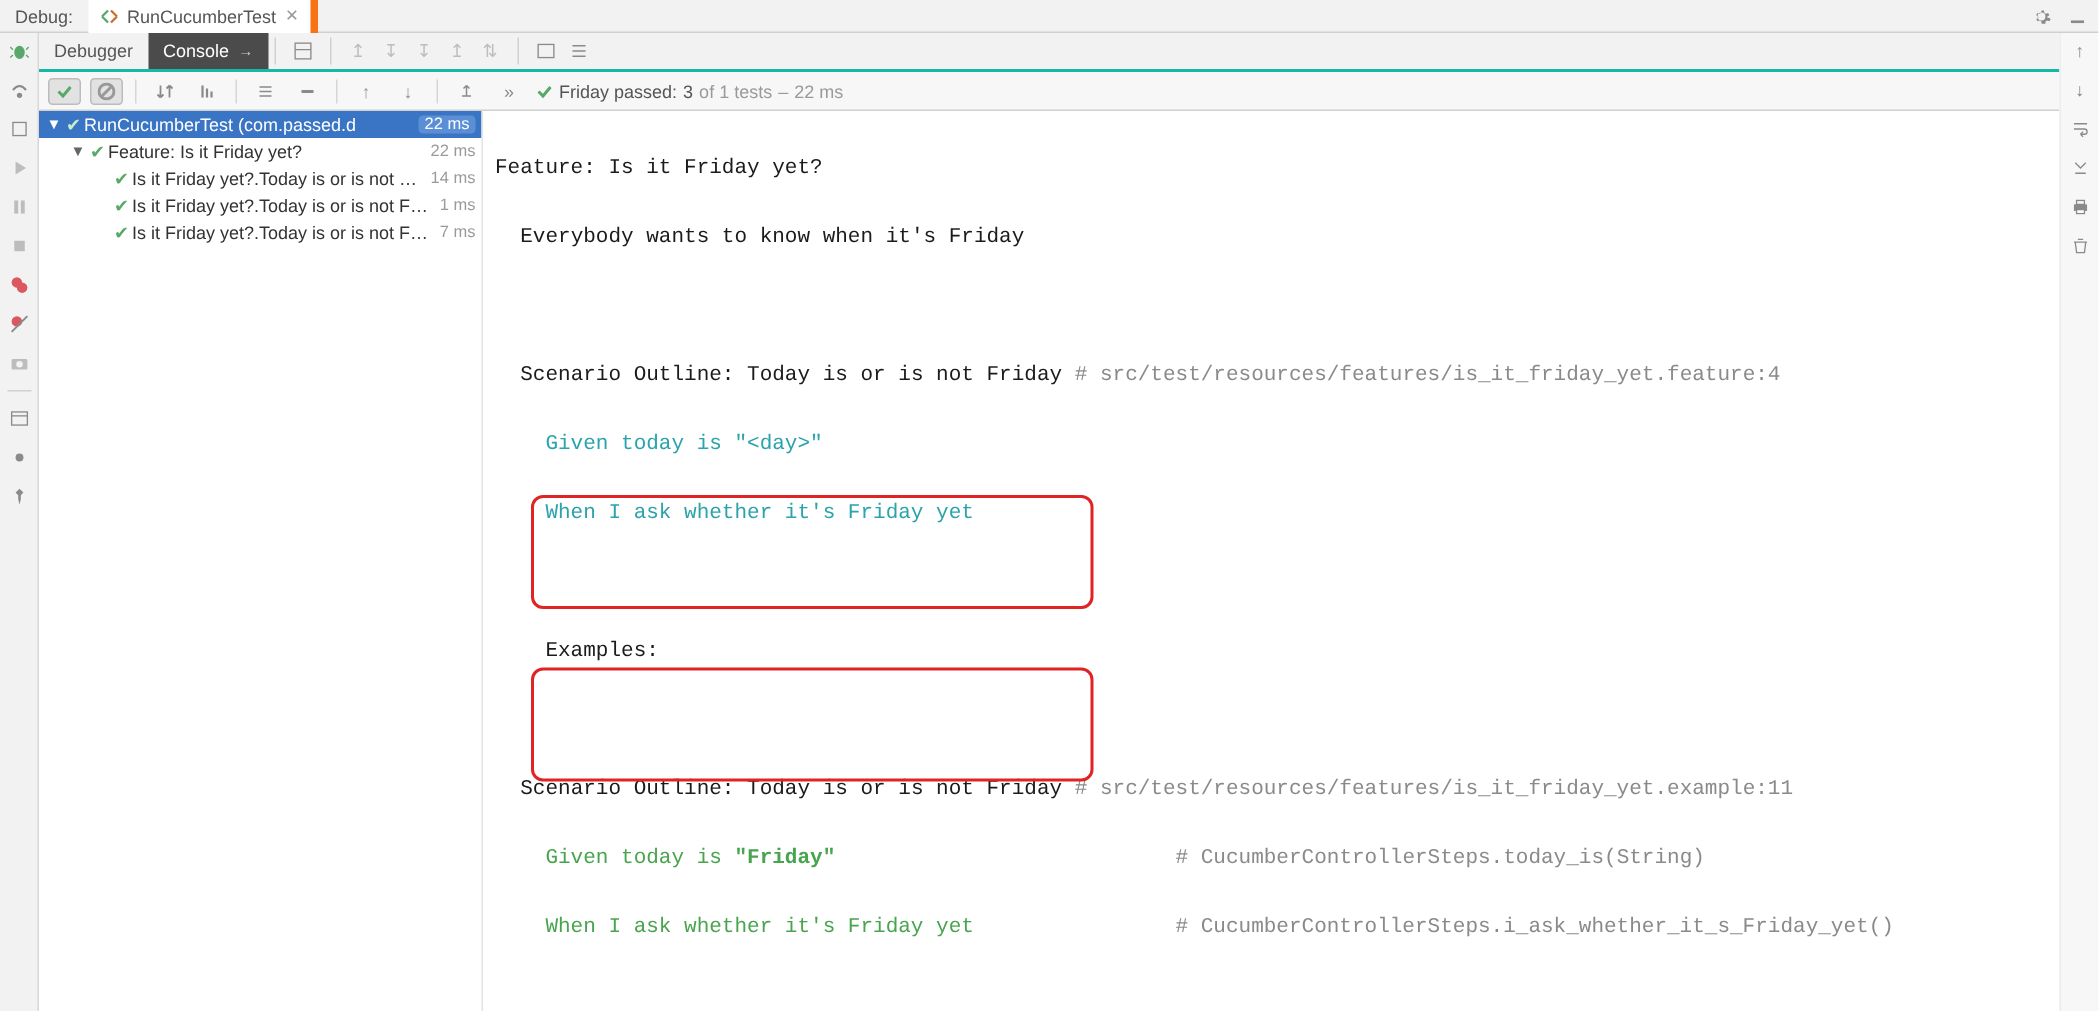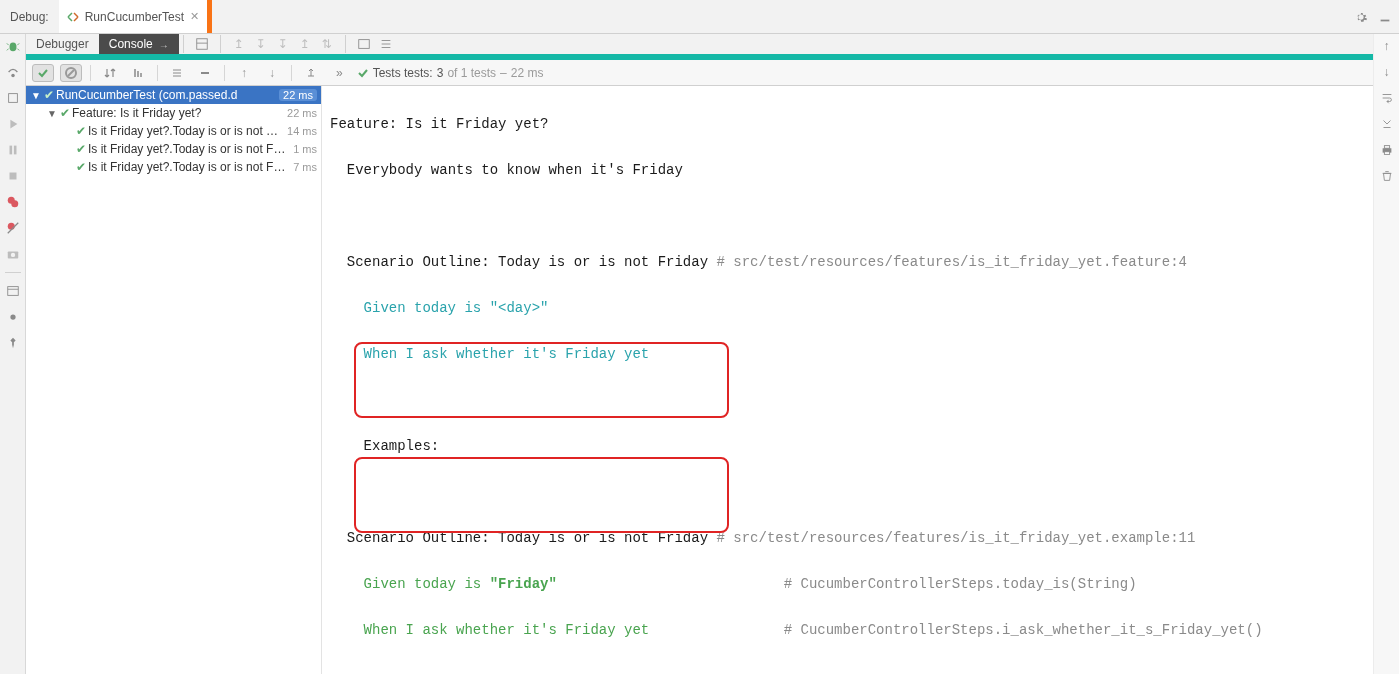--- a/index.html
+++ b/index.html
@@ -1,34 +1,34 @@
 <!DOCTYPE html>
 <html><head>
 <meta charset="utf-8">
 <style>
   * { box-sizing: border-box; margin: 0; padding: 0; }
   body { font-family: -apple-system, BlinkMacSystemFont, "Segoe UI", sans-serif; font-size: 12px; color: #333; background: #fff; width: 1399px; height: 674px; overflow: hidden; display: flex; flex-direction: column; }
   
-  .topbar { display: flex; align-items: center; height: 34px; background: #f2f2f2; border-bottom: 1px solid #d0d0d0; }
+  .topbar { display: flex; align-items: center; height: 22px; background: #f2f2f2; border-bottom: 1px solid #d0d0d0; }
   .topbar .label { padding: 0 10px; color: #555; }
   .runconf-tab { display: flex; align-items: center; padding: 14px 8px; height: 100%; background: #fff; border-right: 5px solid #f97316; color: #555; }
   .runconf-tab .runicon { width: 12px; height: 12px; margin-right: 6px; }
   .runconf-tab .close { margin-left: 6px; color: #999; font-size: 11px; }
   .topbar-right { margin-left: auto; display: flex; gap: 8px; align-items: center; padding-right: 6px; color: #888; }
 
   
   .main { flex: 1; display: flex; min-height: 0; }
   .gutter-left { width: 26px; background: #f2f2f2; border-right: 1px solid #d8d8d8; display: flex; flex-direction: column; align-items: center; gap: 10px; padding-top: 4px; }
   .gutter-right { width: 26px; background: #f7f7f7; border-left: 1px solid #ececec; display: flex; flex-direction: column; align-items: center; gap: 10px; padding-top: 4px; }
   .ic { width: 16px; height: 16px; display: flex; align-items: center; justify-content: center; color: #8a8a8a; cursor: pointer; }
   .ic svg { width: 14px; height: 14px; display: block; }
   .sep { width: 16px; border-top: 1px solid #d0d0d0; }
 
   .center { flex: 1; display: flex; flex-direction: column; min-width: 0; }
-  .subtabs { height: 26px; display: flex; align-items: center; border-bottom: 6px solid #14b8a6; background: #f2f2f2; }
+  .subtabs { height: 26px; display: flex; align-items: center; border-bottom: 2px solid #14b8a6; background: #f2f2f2; }
   .subtabs .tab { padding: 0 10px; height: 100%; display: flex; align-items: center; color: #555; }
   .subtabs .tab.active { background: #4b4b4b; color: #fff; }
   .subtabs .tb { display: flex; gap: 6px; padding: 0 6px; }
   .subtabs .divider { width: 1px; height: 18px; background: #d0d0d0; margin: 0 4px; }
 
   .toolbar2 { height: 26px; display: flex; align-items: center; border-bottom: 1px solid #d0d0d0; background: #f7f7f7; gap: 6px; padding: 0 6px; }
   .toolbar2 .btn { width: 22px; height: 18px; display: inline-flex; align-items: center; justify-content: center; border: 1px solid transparent; border-radius: 3px; cursor: pointer; }
   .toolbar2 .btn.pressed { background: #e2e2e2; border: 1px solid #bcbcbc; }
   .toolbar2 .sep2 { width: 0; border-left: 1px solid #d6d6d6; height: 16px; margin: 0 2px; }
   .tests-summary { display: flex; align-items: center; gap: 4px; color: #555; }
@@ -242,21 +242,21 @@
       <span class="btn">
           <svg width="12" height="12" viewBox="0 0 12 12">
             <path d="M3 9h6M6 9V2M6 2l-2 2M6 2l2 2" stroke="#8a8a8a" fill="none"></path>
           </svg>
         </span>
       <span style="color:#8a8a8a;padding:0 8px">»</span>
       <span class="tests-summary">
         <svg width="12" height="12" viewBox="0 0 12 12">
             <path d="M2 6l3 3 5-6" stroke="#59a869" stroke-width="2" fill="none"></path>
           </svg>
-        <span>Tests tests:</span>
+        <span>Friday passed:</span>
         <span>3</span>
         <span class="faint">of 1 tests</span>
         <span class="faint">–</span>
         <span class="faint">22 ms</span>
       </span>
     </div>
 
     <div class="body-split">
 
       <div class="tree">

